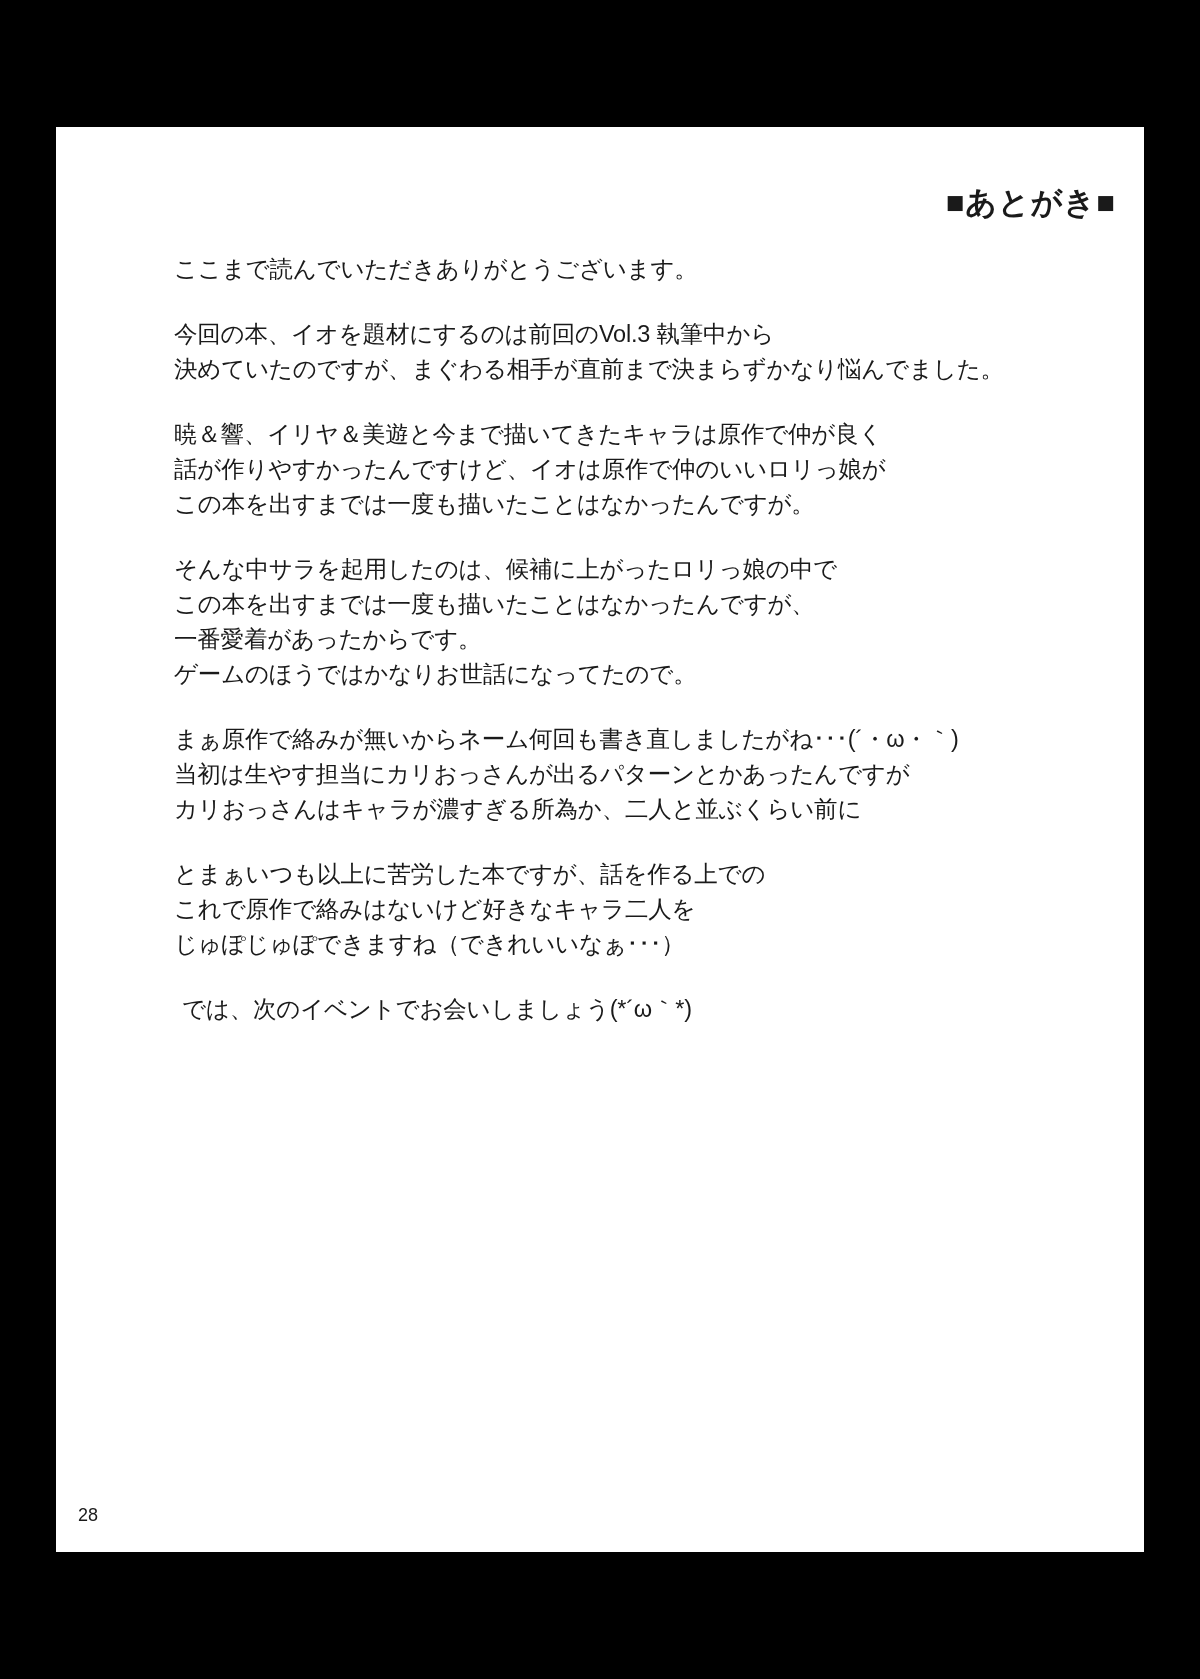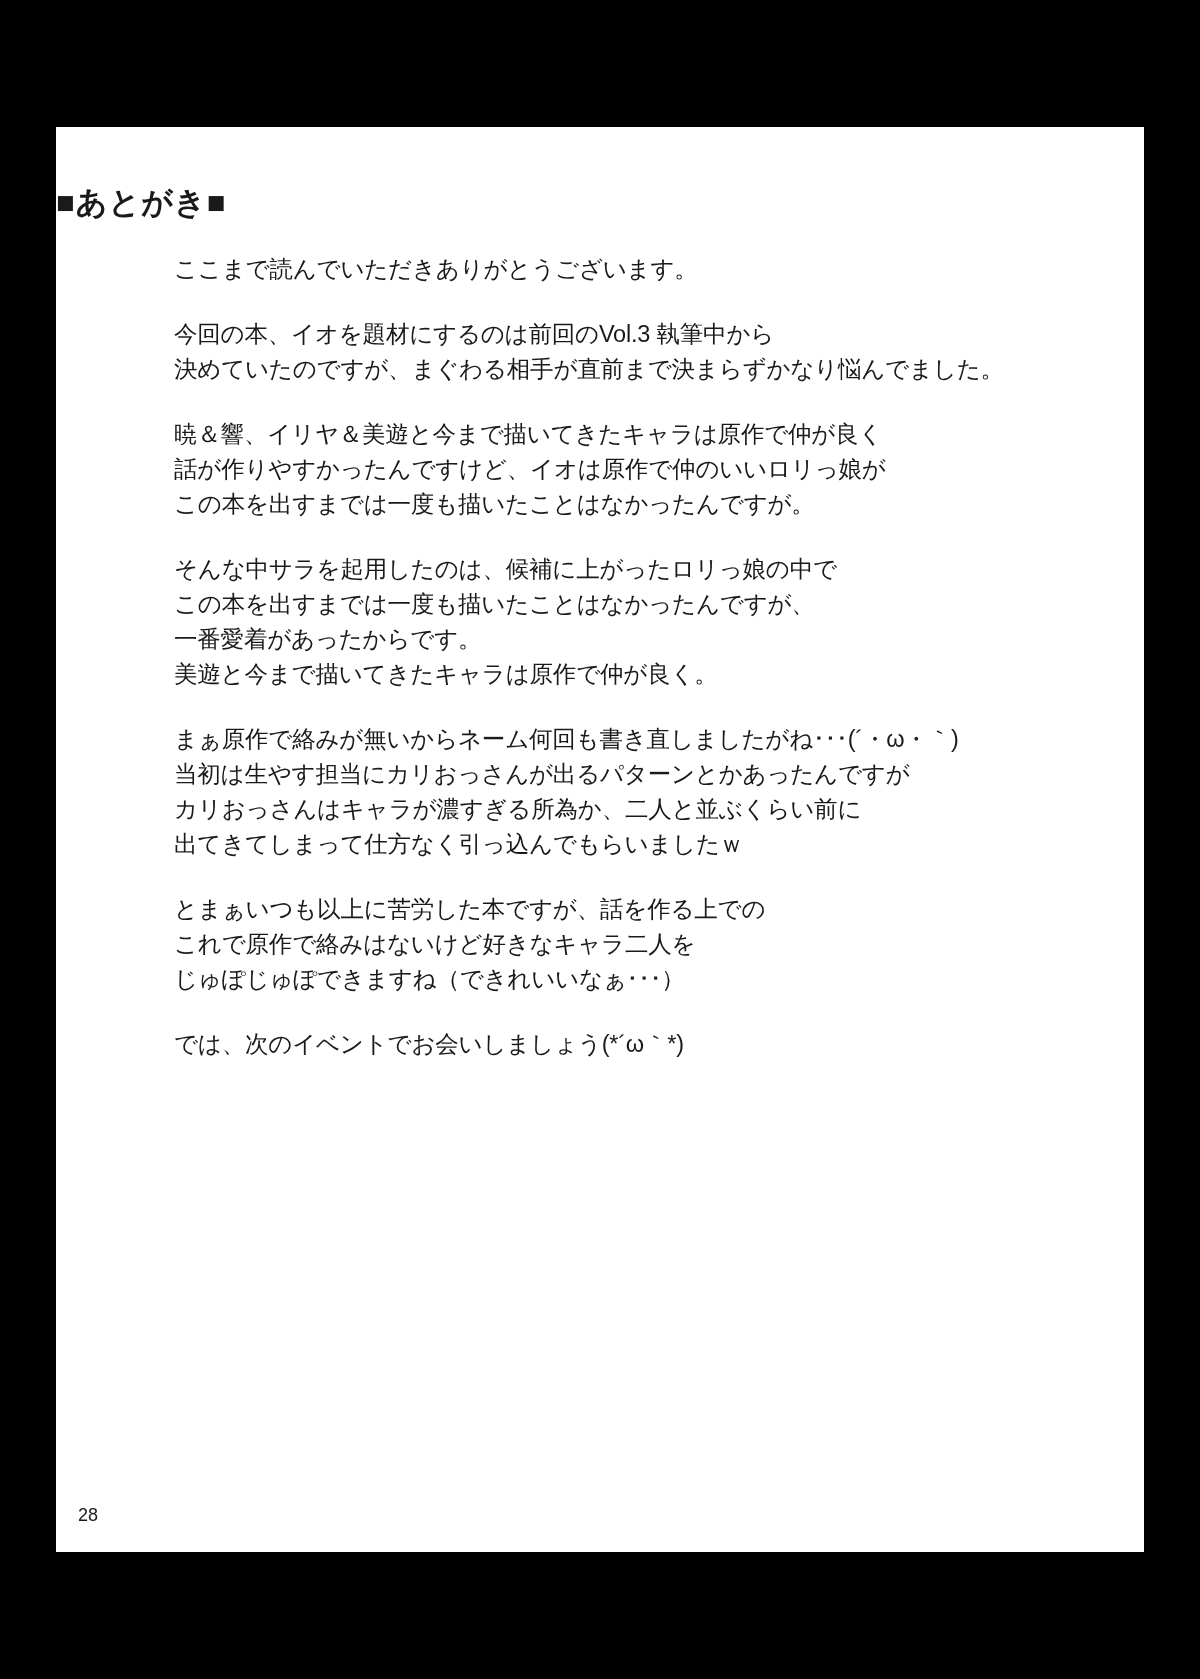--- a/index.html
+++ b/index.html
@@ -16,41 +16,42 @@
   .page {
     position: absolute;
     left: 56px;
     top: 127px;
     width: 1088px;
     height: 1425px;
     background: #ffffff;
     overflow: hidden;
   }
   .afterword-title {
-    text-align: left;
+    text-align: right;
     font-size: 31px;
     font-weight: 700;
     color: #1a1a1a;
     letter-spacing: 1px;
     margin: 55px 0 0 0;
     padding-right: 28px;
   }
   .body-block {
     margin: 0;
     padding: 0;
     position: absolute;
     left: 118px;
     top: 125px;
     width: 900px;
   }
   .para {
     margin: 0 0 30px 0;
   }
   .para:last-child {
     margin-bottom: 0;
+    margin-left: 8px;
   }
   .line {
     font-size: 23.5px;
     line-height: 35px;
     color: #1a1a1a;
     white-space: pre;
     letter-spacing: -0.2px;
   }
   .page-number {
     position: absolute;
@@ -82,28 +83,27 @@
     <div class="para">
       <div class="line">暁＆響、イリヤ＆美遊と今まで描いてきたキャラは原作で仲が良く</div>
       <div class="line">話が作りやすかったんですけど、イオは原作で仲のいいロリっ娘が</div>
       <div class="line">この本を出すまでは一度も描いたことはなかったんですが。</div>
     </div>
 
     <div class="para">
       <div class="line">そんな中サラを起用したのは、候補に上がったロリっ娘の中で</div>
       <div class="line">この本を出すまでは一度も描いたことはなかったんですが、</div>
       <div class="line">一番愛着があったからです。</div>
-      <div class="line">美遊と今まで描いてきたキャラは原作で仲が良く。</div>
+      <div class="line">ゲームのほうではかなりお世話になってたので。</div>
     </div>
 
     <div class="para">
       <div class="line">まぁ原作で絡みが無いからネーム何回も書き直しましたがね･･･(´・ω・｀)</div>
       <div class="line">当初は生やす担当にカリおっさんが出るパターンとかあったんですが</div>
       <div class="line">カリおっさんはキャラが濃すぎる所為か、二人と並ぶくらい前に</div>
-      <div class="line">出てきてしまって仕方なく引っ込んでもらいましたｗ</div>
     </div>
 
     <div class="para">
       <div class="line">とまぁいつも以上に苦労した本ですが、話を作る上での</div>
       <div class="line">これで原作で絡みはないけど好きなキャラ二人を</div>
       <div class="line">じゅぽじゅぽできますね（できれいいなぁ･･･）</div>
     </div>
 
     <div class="para">
       <div class="line">では、次のイベントでお会いしましょう(*´ω｀*)</div>

